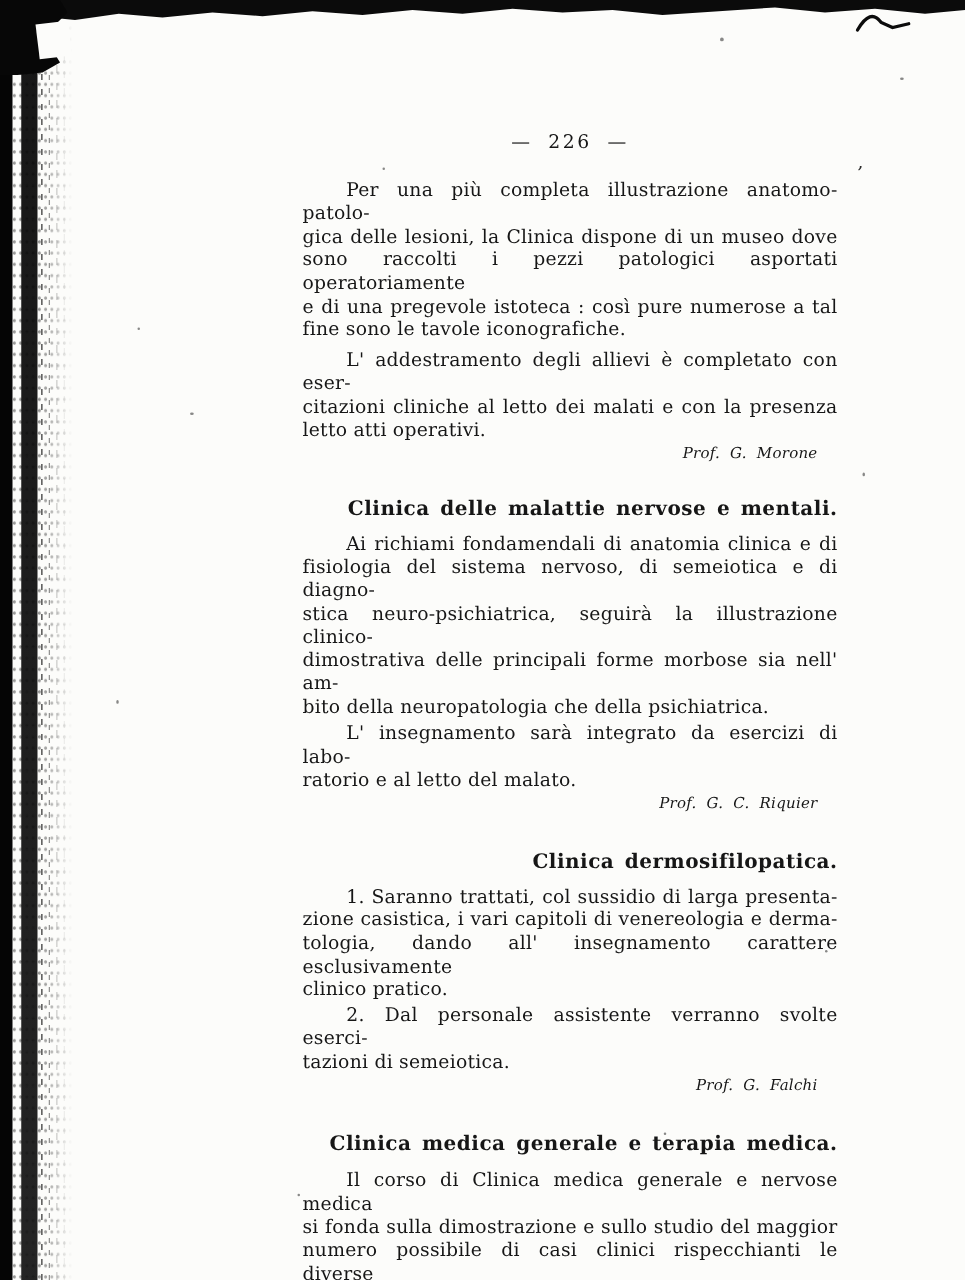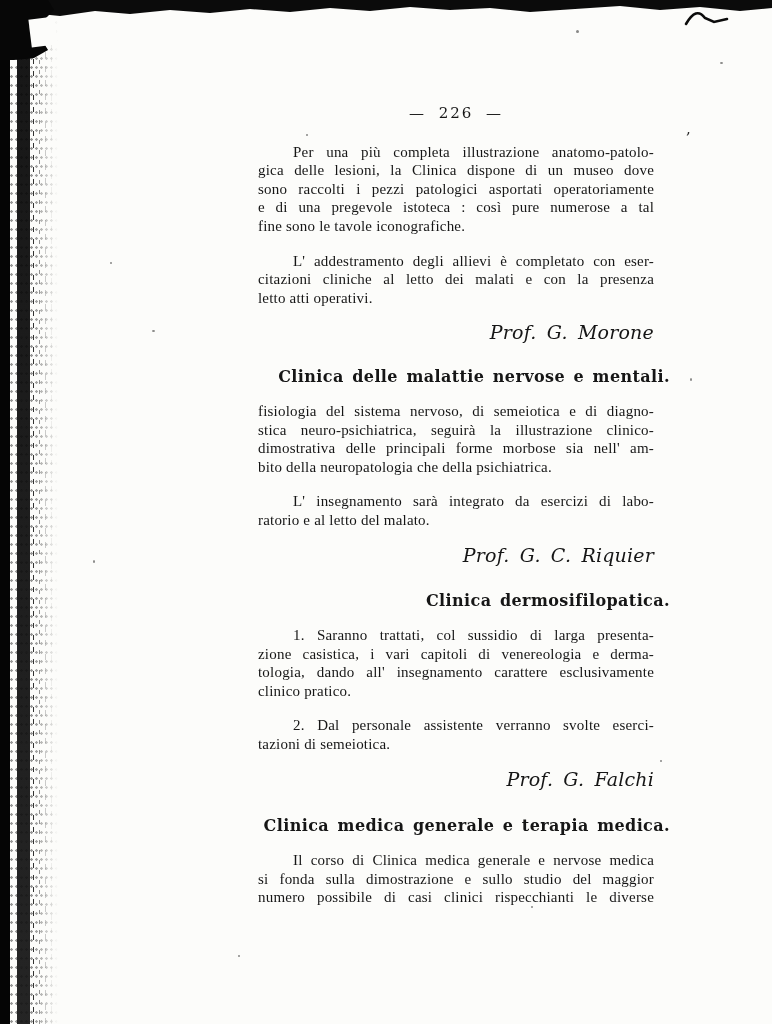--- a/index.html
+++ b/index.html
@@ -56,27 +56,27 @@
 
   
   .textblock{
     position:absolute;left:242px;top:0;width:428px;
     font-size:15px;line-height:18.6px;letter-spacing:.2px;
   }
   .pagenum{
     margin-top:104px;text-align:center;font-size:15px;
     letter-spacing:2px;word-spacing:6px;font-weight:normal;
   }
-  .para{margin:16px;font-family:Liberation Serif, serif;}
+  .para{margin:0;}
   .line{text-align:justify;}
   .line.j{text-align-last:justify;}
   .line.first{text-indent:35px;}
   .sig{
     text-align:right;padding-right:16px;font-style:italic;
-    font-size:19px;word-spacing:4px;line-height:18.6px;
+    font-size:12px;word-spacing:4px;line-height:18.6px;
   }
   .heading{
     font-weight:bold;font-size:16px;letter-spacing:.4px;word-spacing:2.5px;
     line-height:19px;margin:0;text-align:right;
   }
   .mt20{margin-top:20px}.mt6{margin-top:6px}.mt3{margin-top:3px}
   .mt2{margin-top:2px}
   .h-nervose{margin:25px 0 10px}
   .h-dermo{margin:27px 0 10px}
   .h-medica{margin:28px 0 11px}
@@ -121,20 +121,21 @@
     </div>
     <div class="para mt6">
       <div class="line first j">L' addestramento degli allievi è completato con eser-</div>
       <div class="line j">citazioni cliniche al letto dei malati e con la presenza</div>
       <div class="line">letto atti operativi.</div>
     </div>
     <div class="sig">Prof. G. Morone</div>
 
     <div class="heading h-nervose">Clinica delle malattie nervose e mentali.</div>
     <div class="para">
+      <div class="line first j">Ai richiami fondamendali di anatomia clinica e di</div>
       <div class="line j">fisiologia del sistema nervoso, di semeiotica e di diagno-</div>
       <div class="line j">stica neuro-psichiatrica, seguirà la illustrazione clinico-</div>
       <div class="line j">dimostrativa delle principali forme morbose sia nell' am-</div>
       <div class="line">bito della neuropatologia che della psichiatrica.</div>
     </div>
     <div class="para mt3">
       <div class="line first j">L' insegnamento sarà integrato da esercizi di labo-</div>
       <div class="line">ratorio e al letto del malato.</div>
     </div>
     <div class="sig">Prof. G. C. Riquier</div>

